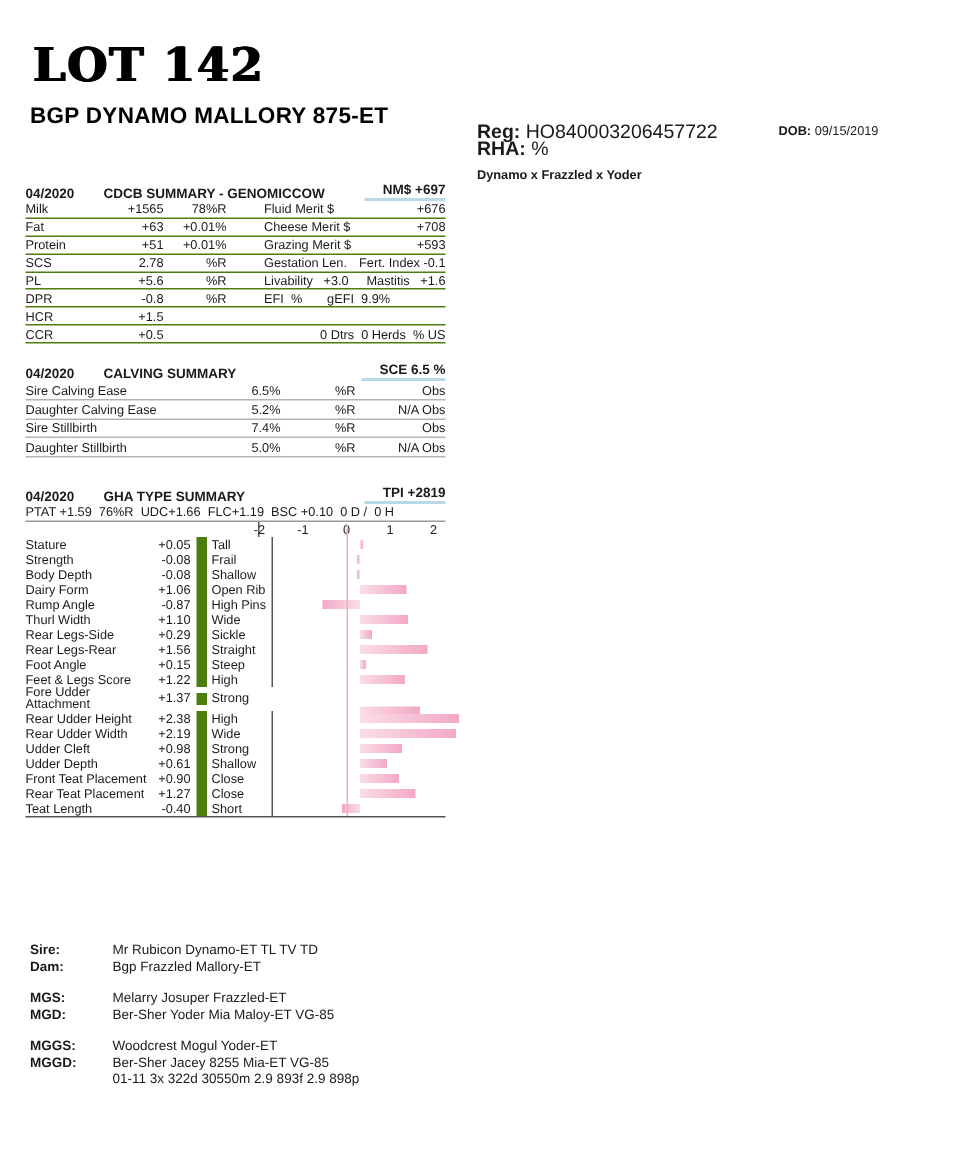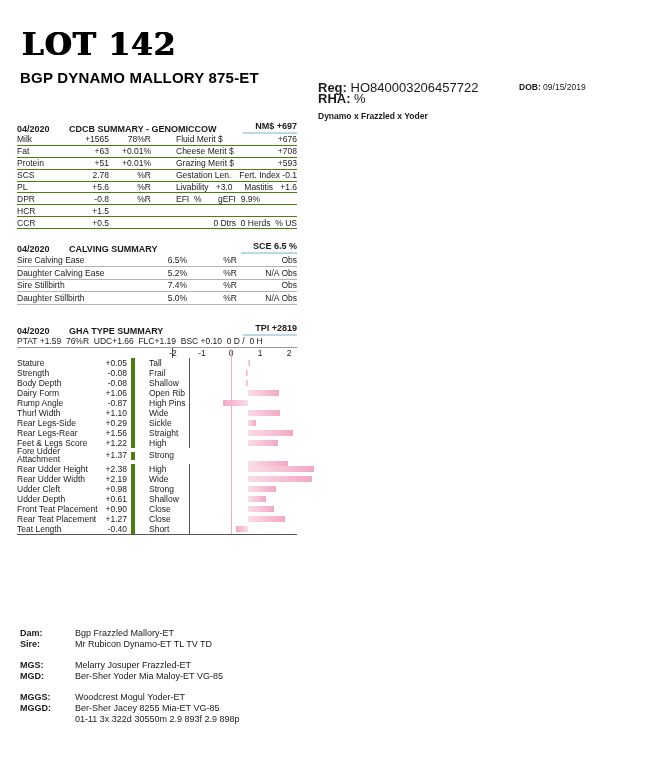--- a/index.html
+++ b/index.html
@@ -40,21 +40,21 @@
   .type-chart-wrap{position:relative;border-top:1px solid #999;}
   .scale-row{position:relative;height:10px;}
   .scale-chart{position:absolute;left:155px;top:0;bottom:0;right:0;border-left:1px solid #555;}
   .scale-num{position:absolute;top:0;font-size:8.5px;color:#222;transform:translateX(-50%);line-height:10px;}
   .zero-line{position:absolute;left:214px;top:1px;bottom:1px;width:1px;background:#f2aec9;}
   .trait-row{display:flex;height:10px;line-height:10px;font-size:8.5px;}
   .trait-row.tall{height:16px;line-height:7.8px;align-items:center;}
   .tr-name{width:84px;white-space:nowrap;overflow:visible;}
   .trait-row.tall .tr-name{white-space:normal;}
   .tr-val{width:26px;text-align:right;}
-  .tr-desc{width:40px;margin-left:4px;border-left:4px solid #4d7c0f;padding-left:14px;white-space:nowrap;}
+  .tr-desc{width:40px;margin-left:4px;border-left:7px solid #4d7c0f;padding-left:3px;white-space:nowrap;}
   .tr-chart{flex:1;border-left:1px solid #555;position:relative;}
   .trait-row:last-child{border-bottom:1.5px solid #555;}
   .bar{position:absolute;top:2px;height:6px;}
   .trait-row.tall .bar{top:5px;}
   .bar.pos{background:linear-gradient(90deg,#fadde8,#f3a8c5);}
   .bar.neg{background:linear-gradient(270deg,#fadde8,#f3a8c5);}
   
   .pedigree{left:20px;top:628px;font-size:9px;line-height:11px;}
   .ped-group{margin-bottom:10px;}
   .ped-row{display:flex;}
@@ -185,20 +185,28 @@
         </div>
         <div class="trait-row">
           <span class="tr-name">Rear Legs-Rear</span>
           <span class="tr-val">+1.56</span>
           <span class="tr-desc">Straight</span>
           <div class="tr-chart">
             <div class="bar pos" style="left: 58px; width: 45.24px;"></div>
           </div>
         </div>
         <div class="trait-row">
+          <span class="tr-name">Foot Angle</span>
+          <span class="tr-val">+0.15</span>
+          <span class="tr-desc">Steep</span>
+          <div class="tr-chart">
+            <div class="bar pos" style="left: 58px; width: 4.35px;"></div>
+          </div>
+        </div>
+        <div class="trait-row">
           <span class="tr-name">Feet &amp; Legs Score</span>
           <span class="tr-val">+1.22</span>
           <span class="tr-desc">High</span>
           <div class="tr-chart">
             <div class="bar pos" style="left: 58px; width: 30.45px;"></div>
           </div>
         </div>
         <div class="trait-row tall">
           <span class="tr-name">Fore Udder Attachment</span>
           <span class="tr-val">+1.37</span>
@@ -264,27 +272,27 @@
           </div>
         </div>
       </div>
     <div class="zero-line"></div>
   </div>
 </div>
 
 <div class="abs pedigree" id="pedigree">
     <div class="ped-group">
       <div class="ped-row">
+        <span class="ped-label">Sire:</span>
+        <span class="ped-val">Mr Rubicon Dynamo-ET TL TV TD</span>
+      </div>
+      <div class="ped-row">
         <span class="ped-label">Dam:</span>
         <span class="ped-val">Bgp Frazzled Mallory-ET</span>
       </div>
-      <div class="ped-row">
-        <span class="ped-label">Sire:</span>
-        <span class="ped-val">Mr Rubicon Dynamo-ET TL TV TD</span>
-      </div>
     </div>
     <div class="ped-group">
       <div class="ped-row">
         <span class="ped-label">MGS:</span>
         <span class="ped-val">Melarry Josuper Frazzled-ET</span>
       </div>
       <div class="ped-row">
         <span class="ped-label">MGD:</span>
         <span class="ped-val">Ber-Sher Yoder Mia Maloy-ET VG-85</span>
       </div>

